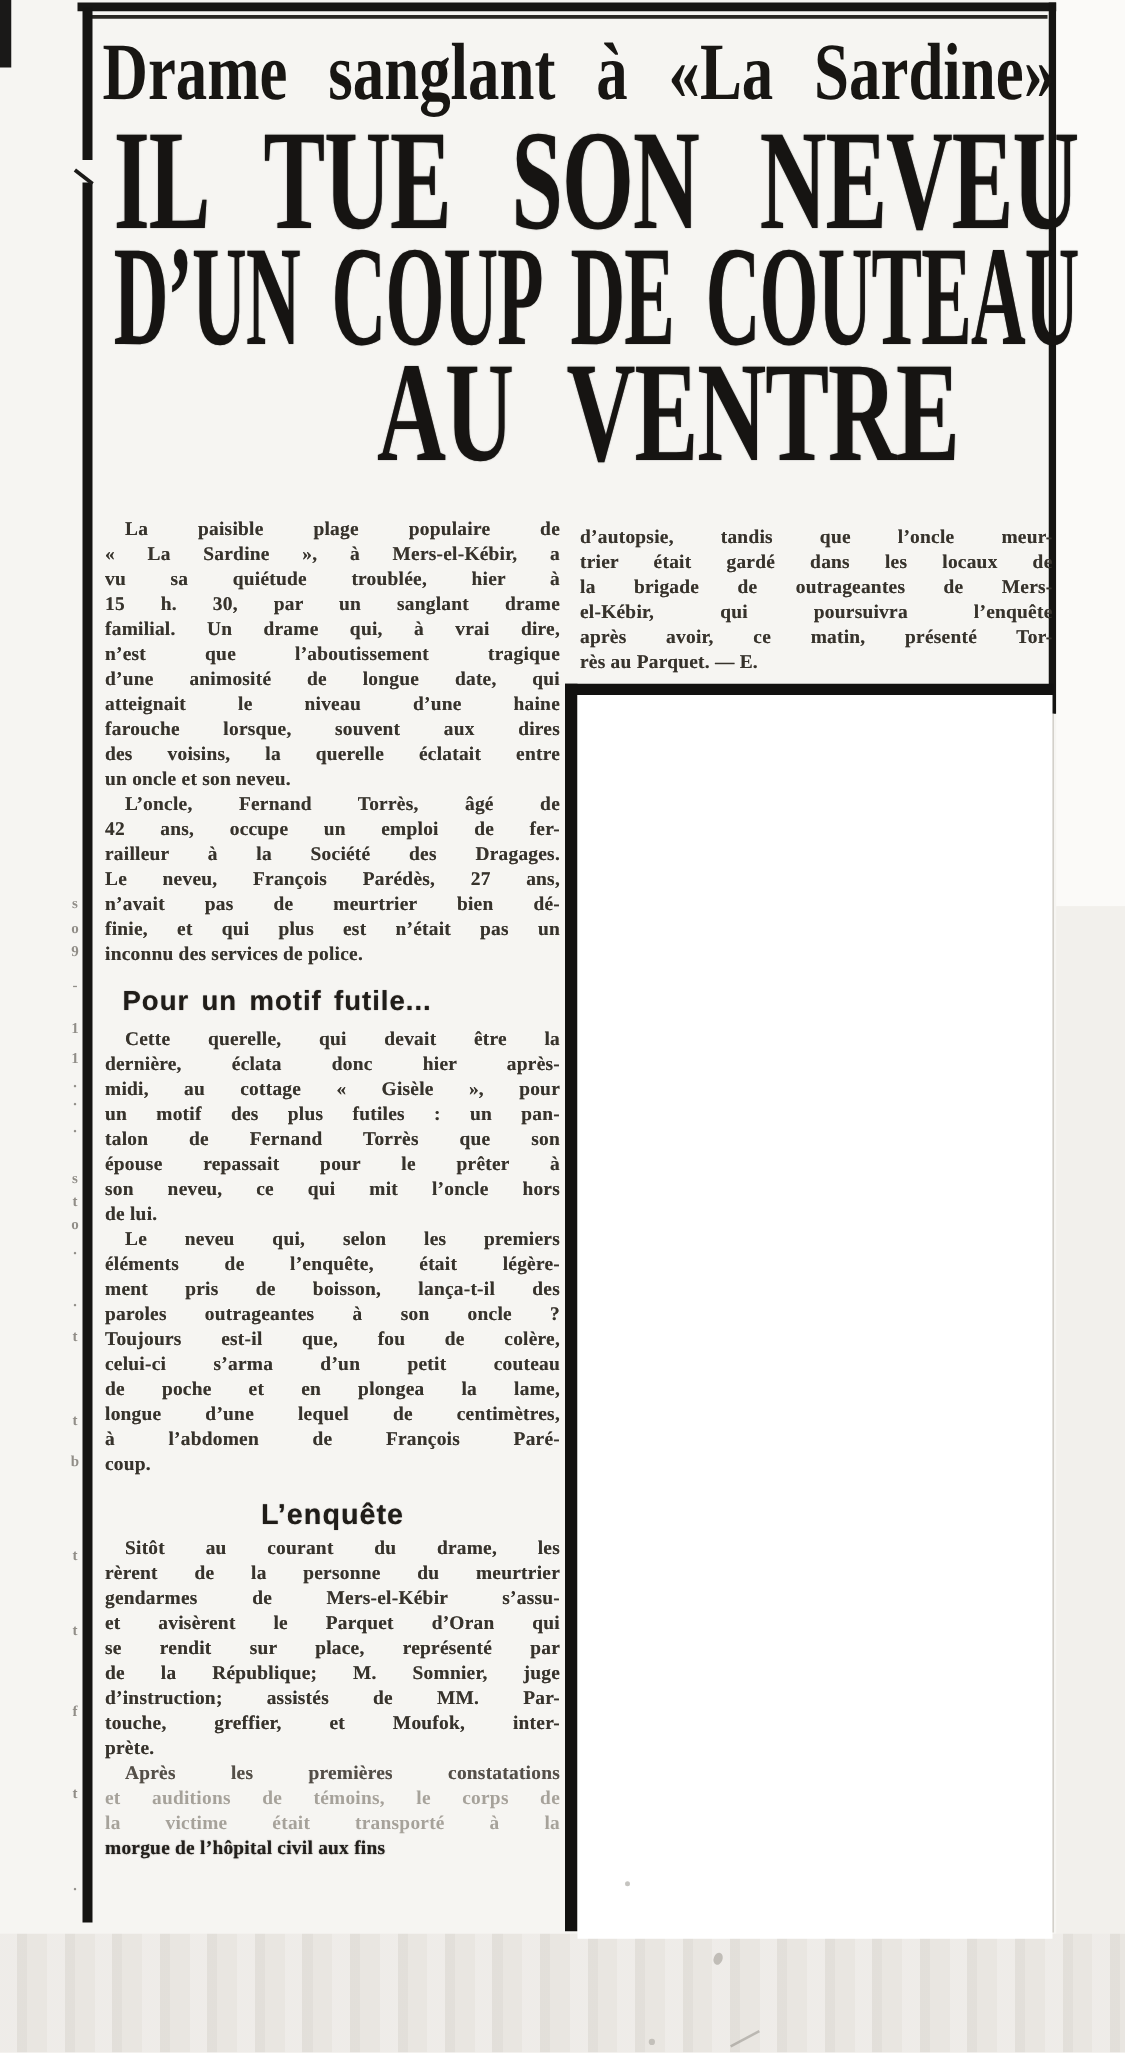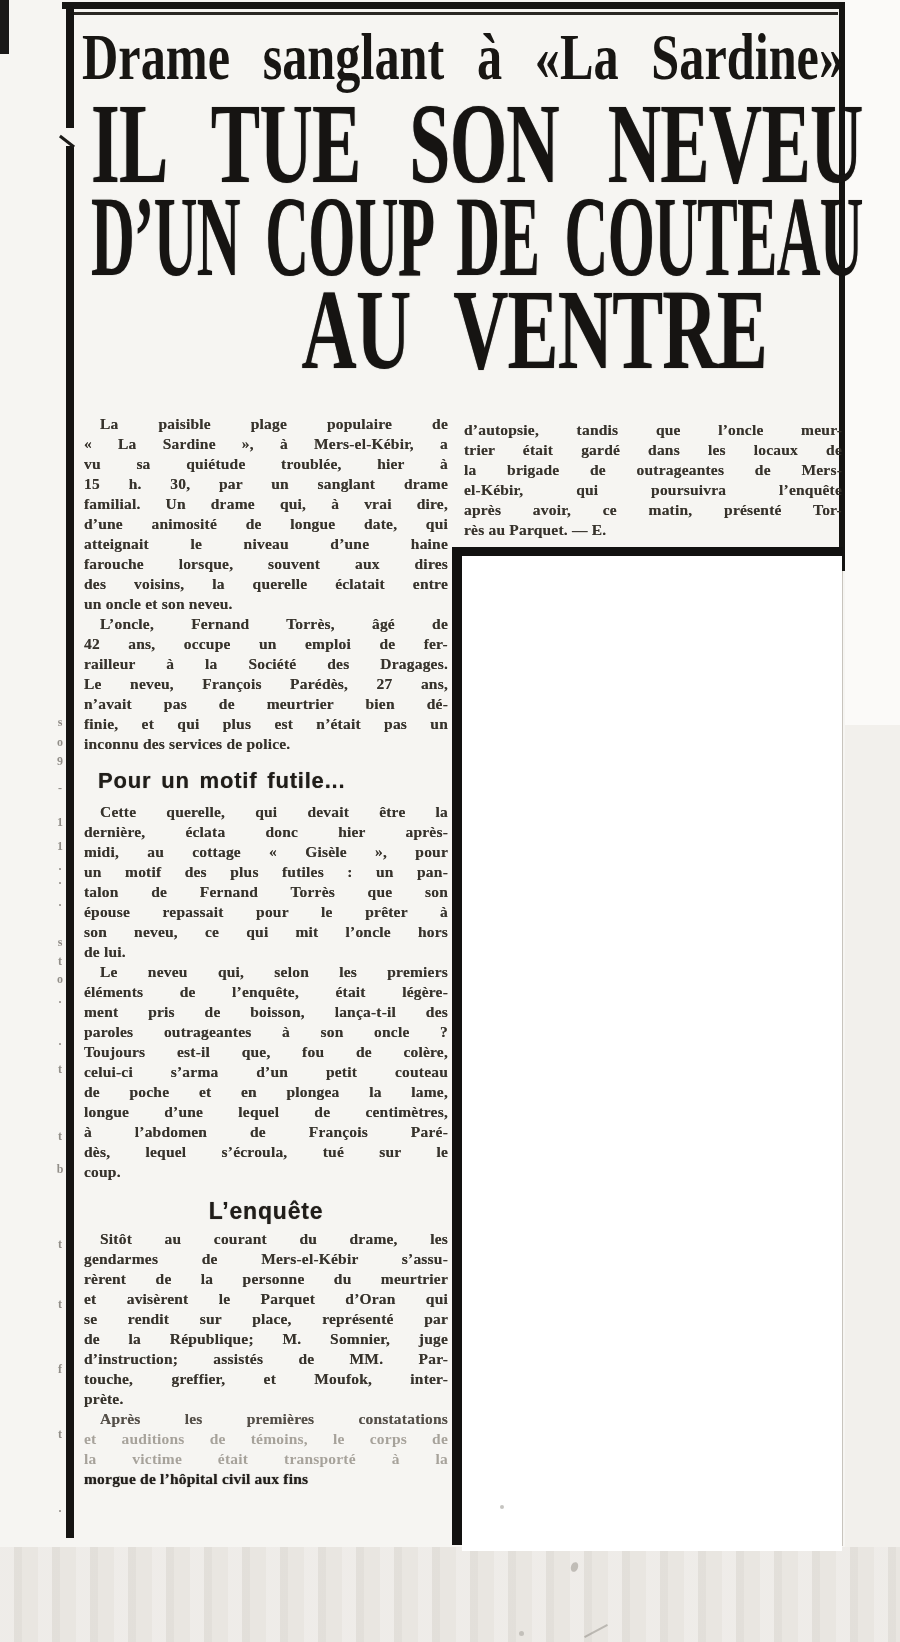--- a/index.html
+++ b/index.html
@@ -144,20 +144,21 @@
   </div>
 </div>
 
 <div class="col col1">
     <div class="para">
       <div class="jl ind">La paisible plage populaire de</div>
       <div class="jl">« La Sardine », à Mers-el-Kébir, a</div>
       <div class="jl">vu sa quiétude troublée, hier à</div>
       <div class="jl">15 h. 30, par un sanglant drame</div>
       <div class="jl">familial. Un drame qui, à vrai dire,</div>
+      <div class="jl">n’est que l’aboutissement tragique</div>
       <div class="jl">d’une animosité de longue date, qui</div>
       <div class="jl">atteignait le niveau d’une haine</div>
       <div class="jl">farouche lorsque, souvent aux dires</div>
       <div class="jl">des voisins, la querelle éclatait entre</div>
       <div class="jl last">un oncle et son neveu.</div>
     </div>
     <div class="para">
       <div class="jl ind">L’oncle, Fernand Torrès, âgé de</div>
       <div class="jl">42 ans, occupe un emploi de fer-</div>
       <div class="jl">railleur à la Société des Dragages.</div>
@@ -180,28 +181,27 @@
     <div class="para">
       <div class="jl ind">Le neveu qui, selon les premiers</div>
       <div class="jl">éléments de l’enquête, était légère-</div>
       <div class="jl">ment pris de boisson, lança-t-il des</div>
       <div class="jl">paroles outrageantes à son oncle ?</div>
       <div class="jl">Toujours est-il que, fou de colère,</div>
       <div class="jl">celui-ci s’arma d’un petit couteau</div>
       <div class="jl">de poche et en plongea la lame,</div>
       <div class="jl">longue d’une lequel de centimètres,</div>
       <div class="jl">à l’abdomen de François Paré-</div>
-      <div class="jl">dès, lequel s’écroula, tué sur le</div>
       <div class="jl last">coup.</div>
     </div>
     <div class="subhead center">L’enquête</div>
     <div class="para">
       <div class="jl ind">Sitôt au courant du drame, les</div>
+      <div class="jl">rèrent de la personne du meurtrier</div>
       <div class="jl">gendarmes de Mers-el-Kébir s’assu-</div>
-      <div class="jl">rèrent de la personne du meurtrier</div>
       <div class="jl">et avisèrent le Parquet d’Oran qui</div>
       <div class="jl">se rendit sur place, représenté par</div>
       <div class="jl">de la République; M. Somnier, juge</div>
       <div class="jl">d’instruction; assistés de MM. Par-</div>
       <div class="jl">touche, greffier, et Moufok, inter-</div>
       <div class="jl last">prète.</div>
     </div>
     <div class="para">
       <div class="jl ind dim">Après les premières constatations</div>
       <div class="jl faded">et auditions de témoins, le corps de</div>

